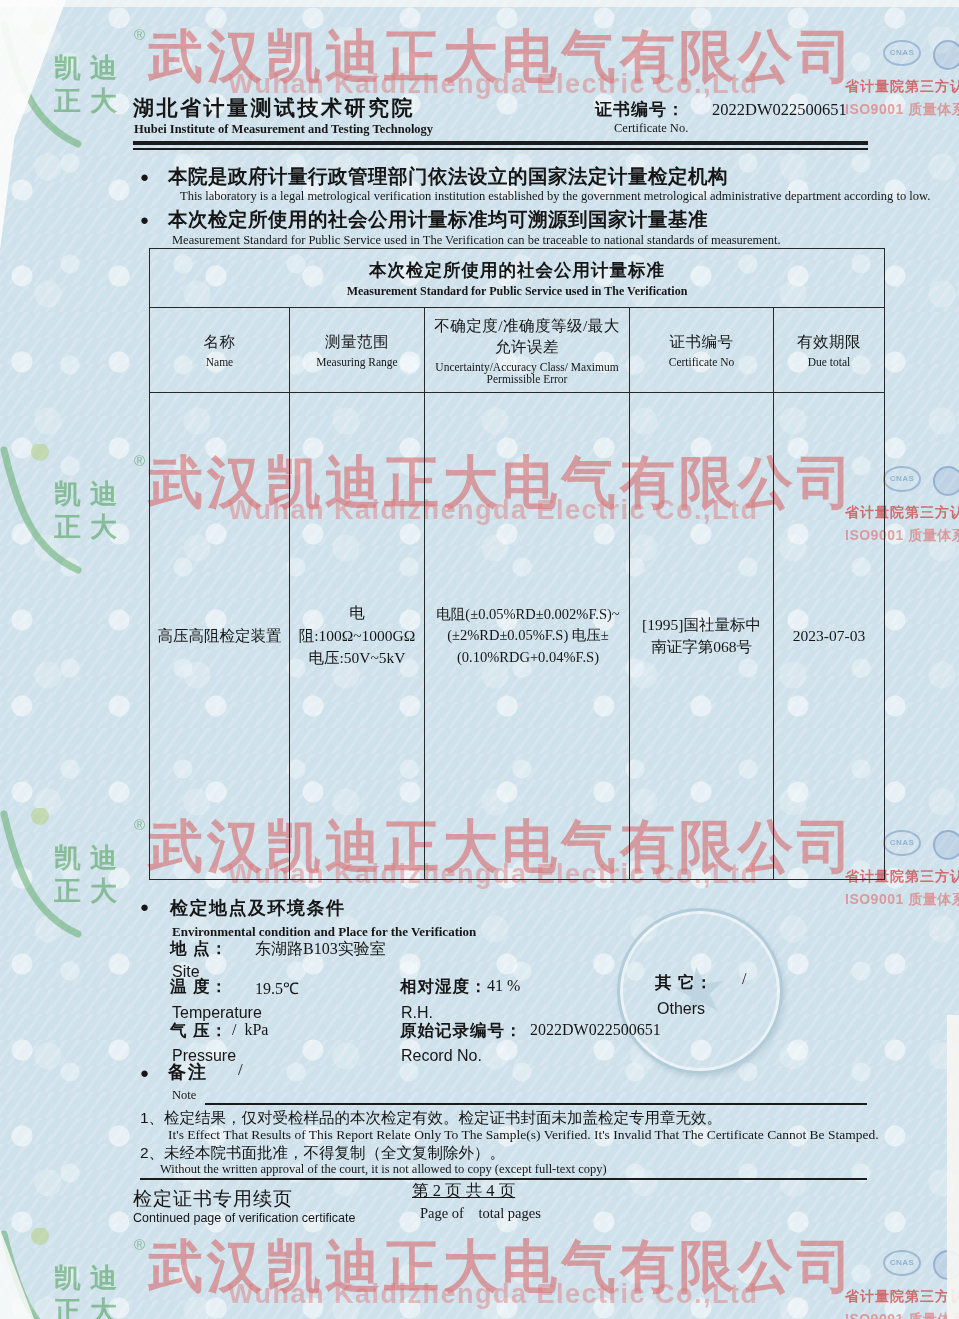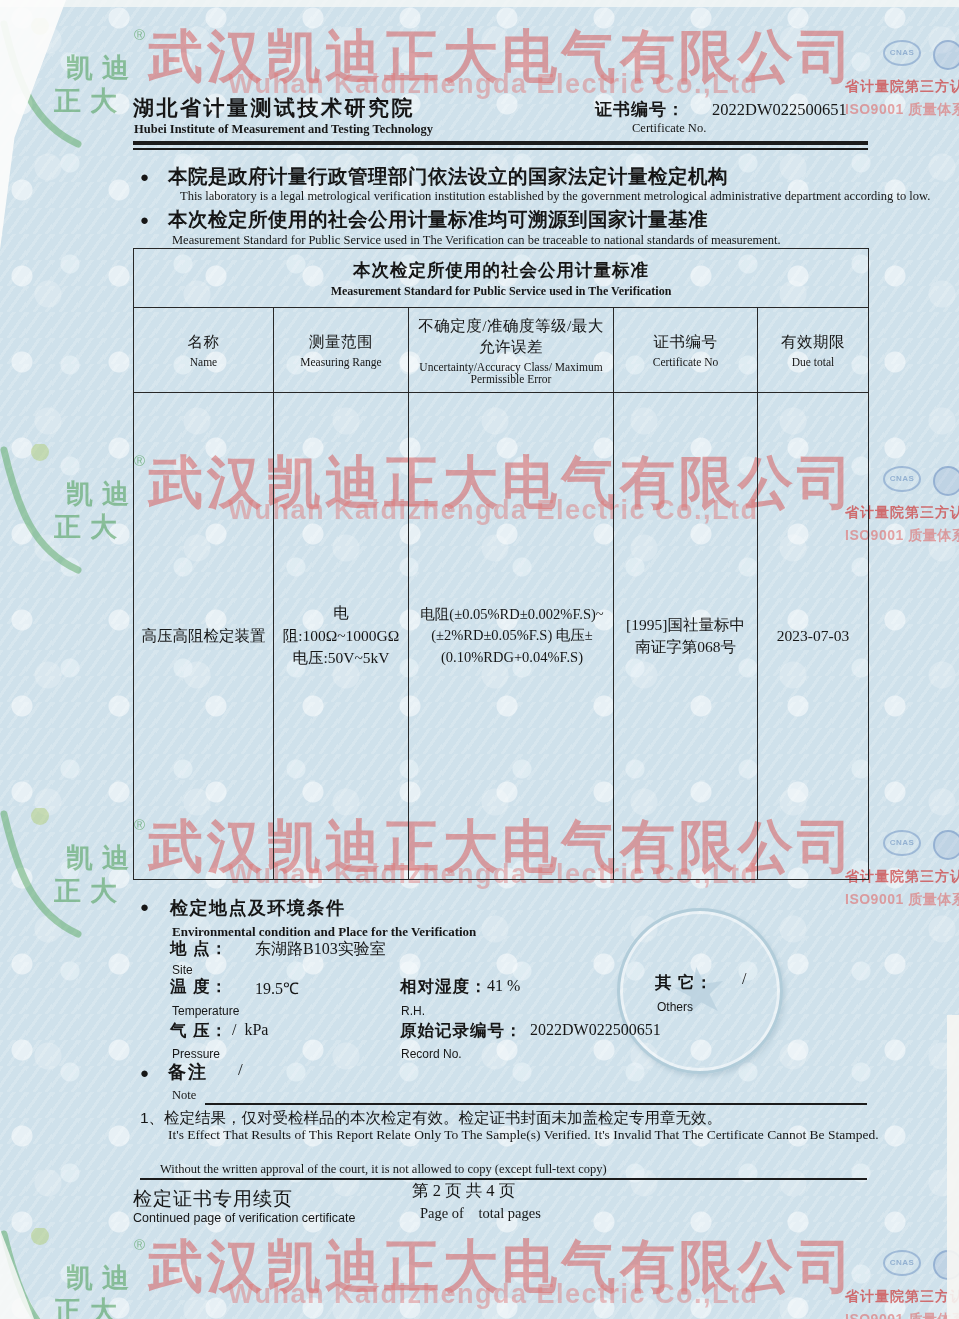--- a/index.html
+++ b/index.html
@@ -30,87 +30,87 @@
   
   .wm-band{left:0;width:100%;height:120px;z-index:2;pointer-events:none;}
   .wm-cn{position:absolute;left:148px;top:0;width:690px;font-size:55px;font-weight:900;
     letter-spacing:4px;color:rgba(216,82,82,.50);transform:scaleY(1.04);white-space:nowrap;}
   .wm-en{position:absolute;left:228px;top:49px;font-size:27px;font-weight:bold;
     letter-spacing:1.5px;color:rgba(223,118,118,.46);white-space:nowrap;}
   .wm-logo{position:absolute;left:10px;top:20px;width:120px;height:110px;}
   .wm-logo .swoosh{position:absolute;left:-14px;top:-22px;}
   .wm-logo-cn{position:absolute;left:44px;font-size:27px;font-weight:bold;letter-spacing:9px;
     color:rgba(72,156,84,.55);white-space:nowrap;}
-  .wm-logo-cn.l1{top:10px;margin-left:12px;}
+  .wm-logo-cn.l1{top:10px;}
   .wm-logo-cn.l2{top:43px;}
   .wm-reg{position:absolute;left:124px;top:-14px;font-size:15px;color:rgba(72,156,84,.6);}
   .wm-badges{position:absolute;left:845px;top:14px;width:220px;}
   .badge-circle{position:absolute;top:6px;width:34px;height:22px;border:2px solid rgba(96,136,188,.45);
     border-radius:50%;color:rgba(96,136,188,.55);font-size:8px;text-align:center;line-height:22px;
     font-weight:bold;letter-spacing:.5px;}
   .badge-circle.c1{left:38px;}
   .badge-circle.c2{left:88px;width:26px;height:26px;border-radius:50%;background:rgba(120,150,200,.18);}
   .badge-line1{position:absolute;left:0;top:44px;font-size:14px;font-weight:bold;
     color:rgba(205,62,62,.72);letter-spacing:1px;white-space:nowrap;}
   .badge-line2{position:absolute;left:0;top:67px;font-size:14px;font-weight:bold;
     color:rgba(222,110,110,.62);letter-spacing:.5px;white-space:nowrap;}
 
   
   .inst-cn{left:133px;top:94px;font-size:21px;font-weight:bold;letter-spacing:2.5px;z-index:3;}
   .inst-en{left:134px;top:122px;font-size:12.5px;font-weight:bold;z-index:3;}
   .certno-cn{left:595px;top:98px;font-size:17px;font-weight:bold;letter-spacing:1px;z-index:3;}
   .certno-val{left:712px;top:100px;font-size:16.5px;z-index:3;}
-  .certno-en{left:632px;top:121px;font-size:12.5px;z-index:3;}
+  .certno-en{left:614px;top:121px;font-size:12.5px;z-index:3;}
   .dbl-rule{left:133px;top:141px;width:735px;height:3px;border-top:4px solid #1b1b1b;
     border-bottom:2.5px solid #1b1b1b;z-index:3;}
 
   
   .stmt-bullet{font-size:15px;z-index:3;}
   .stmt-cn{font-size:19.5px;font-weight:bold;letter-spacing:.5px;z-index:3;}
   .stmt-en{font-size:12.5px;z-index:3;}
 
   
-  .std-table{left:133px;top:248px;width:735px;height:788px;z-index:3;}
+  .std-table{left:149px;top:248px;width:735px;height:788px;z-index:3;}
   table.std{border-collapse:collapse;width:735px;height:632px;table-layout:fixed;}
   table.std, table.std td{border:1.6px solid #272727;}
   table.std td{padding:2px 6px;text-align:center;vertical-align:middle;}
   td.title-cell{height:54px;}
   .tbl-title-cn{font-size:17.5px;font-weight:bold;letter-spacing:1px;}
   .tbl-title-en{font-size:12px;font-weight:bold;font-family:"Liberation Serif",serif;margin-top:2px;}
   td.head-cell{height:80px;}
   .col-cn{font-size:15.5px;letter-spacing:.5px;font-family:"Liberation Serif",serif;}
   .col-en{font-size:11.5px;font-family:"Liberation Serif",serif;margin-top:3px;}
   td.data-cell{vertical-align:top;padding-top:9px;font-family:"Liberation Serif",serif;
     font-size:15.5px;line-height:1.45;border-bottom:none;}
   td.data-cell.small{font-size:14.5px;padding-left:8px;}
 
   
   .env-head-cn{left:140px;top:896px;font-size:18px;font-weight:bold;letter-spacing:1.5px;z-index:3;text-align:right;}
   .env-head-bullet{left:140px;top:898px;font-size:15px;z-index:3;}
   .env-head-en{left:172px;top:924px;font-size:13px;font-weight:bold;font-family:"Liberation Serif",serif;z-index:3;}
   .env-label{font-size:16.5px;font-weight:bold;letter-spacing:1px;z-index:3;}
   .env-value{font-family:"Liberation Serif",serif;font-size:16px;z-index:3;white-space:pre;}
-  .env-en{font-size:12px;z-index:3;text-align:right;}
+  .env-en{font-size:16px;z-index:3;text-align:right;}
 
   
   .remark-bullet{left:140px;top:1064px;font-size:15px;z-index:3;}
   .remark-cn{left:168px;top:1060px;font-size:18px;font-weight:bold;letter-spacing:2px;z-index:3;}
   .remark-val{left:238px;top:1060px;font-size:17px;font-family:"Liberation Serif",serif;z-index:3;}
   .remark-en{left:172px;top:1088px;font-size:12.5px;font-family:"Liberation Serif",serif;z-index:3;}
   .note-rule-top{left:205px;top:1103px;width:662px;height:0;border-top:2.5px solid #1b1b1b;z-index:3;}
   .note1-cn{left:140px;top:1108px;font-size:15.5px;z-index:3;}
   .note1-en{left:168px;top:1127px;font-size:13.5px;font-family:"Liberation Serif",serif;z-index:3;}
   .note2-cn{left:140px;top:1143px;font-size:15.5px;z-index:3;}
   .note2-en{left:160px;top:1162px;font-size:12.5px;font-family:"Liberation Serif",serif;z-index:3;}
   .note-rule-bottom{left:140px;top:1178px;width:727px;height:0;border-top:2.5px solid #1b1b1b;z-index:3;}
 
   
   .foot-cn{left:133px;top:1186px;font-size:19px;letter-spacing:1px;z-index:3;}
   .foot-en{left:133px;top:1211px;font-size:12.5px;z-index:3;}
-  .foot-page-cn{left:412px;top:1180px;font-size:16.5px;font-family:"Liberation Serif",serif;z-index:3;}
+  .foot-page-cn{left:412px;top:1180px;font-size:16.5px;font-family:"Liberation Serif",serif;z-index:3;text-decoration:underline;}
   .foot-page-en{left:420px;top:1205px;font-size:14.5px;font-family:"Liberation Serif",serif;z-index:3;}
 
   
   .seal{left:617px;top:908px;width:160px;height:160px;border-radius:50%;
     border:3px solid rgba(172,200,214,.85);z-index:1;
     box-shadow:inset 0 0 0 3px rgba(255,255,255,.55), 2px 3px 4px rgba(120,150,170,.25);
     display:flex;align-items:center;justify-content:center;}
   .seal-star{font-size:64px;color:rgba(185,209,222,.8);transform:rotate(-8deg);}
 </style>
 </head>
@@ -294,20 +294,21 @@
   <div class="abs env-en" style="left:401px;top:1047px">Record No.</div>
 
   <div class="abs remark-bullet">●</div>
   <div class="abs remark-cn">备注</div>
   <div class="abs remark-val">/</div>
   <div class="abs remark-en">Note</div>
 
   <div class="abs note-rule-top"></div>
   <div class="abs note1-cn">1、检定结果，仅对受检样品的本次检定有效。检定证书封面未加盖检定专用章无效。</div>
   <div class="abs note1-en">It's Effect That Results of This Report Relate Only To The Sample(s) Verified. It's Invalid That The Certificate Cannot Be Stamped.</div>
+  <div class="abs note2-cn">2、未经本院书面批准，不得复制（全文复制除外）。</div>
   <div class="abs note2-en">Without the written approval of the court, it is not allowed to copy (except full-text copy)</div>
   <div class="abs note-rule-bottom"></div>
 
   <div class="abs foot-cn">检定证书专用续页</div>
   <div class="abs foot-en">Continued page of verification certificate</div>
   <div class="abs foot-page-cn pre">第 2 页 共 4 页</div>
   <div class="abs foot-page-en pre">Page of    total pages</div>
 
   <div class="abs scan-top"></div>
   <div class="abs scan-corner-tl"></div>

